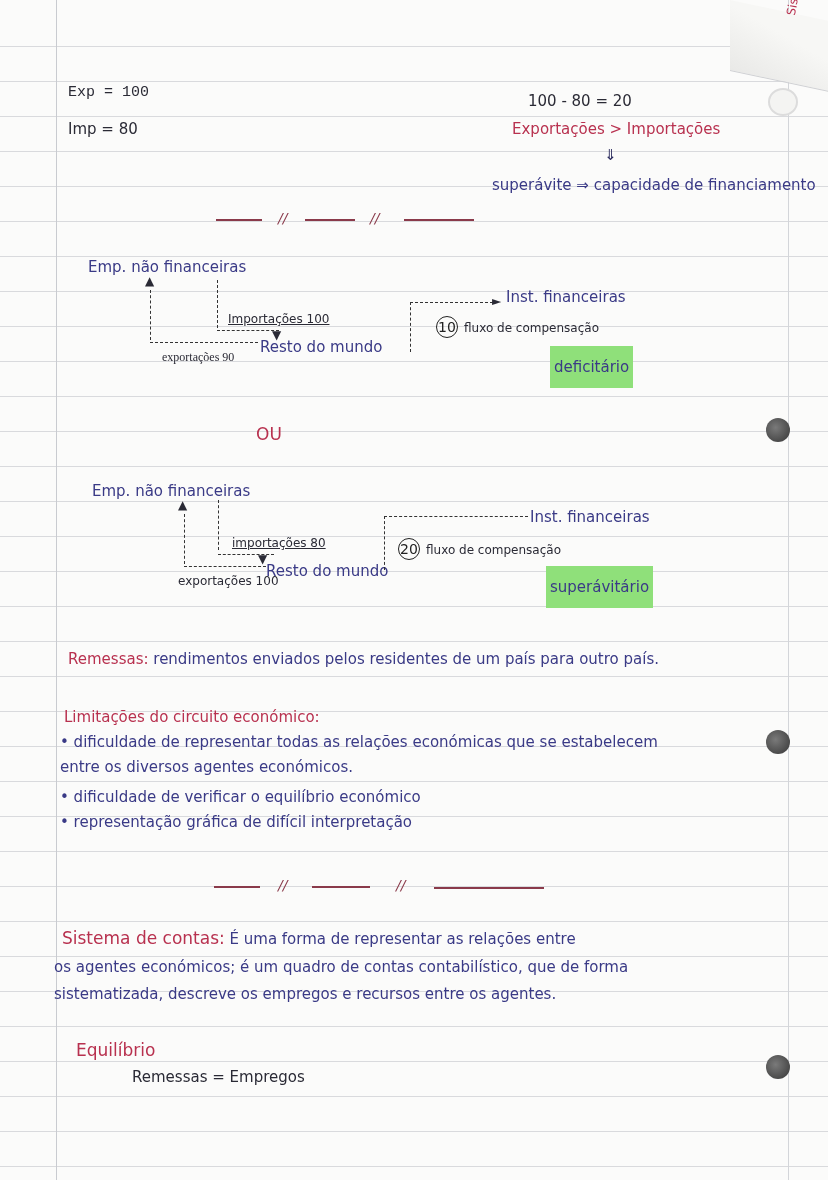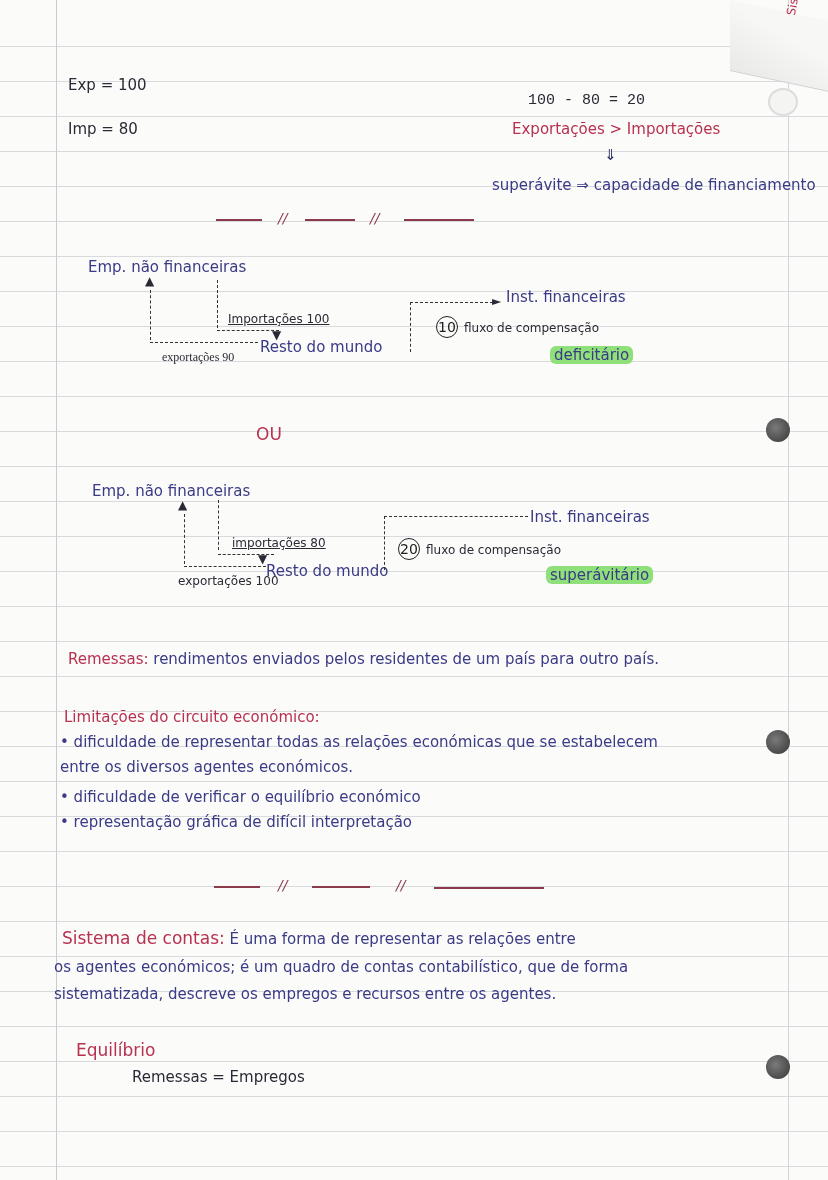--- a/index.html
+++ b/index.html
@@ -24,21 +24,21 @@
   .fold {
     position: absolute; left: 730px; top: 0; width: 110px; height: 70px;
     background: linear-gradient(200deg, #f7f7f5 40%, #e9e9e7);
     transform: skewY(12deg); transform-origin: left top; border-bottom: 1px solid #cfd0d3;
   }
   .hw { position: absolute; white-space: nowrap; font-family: "DejaVu Sans", sans-serif; }
   .blue { color: #3a3a86; }
   .navy { color: #2c2c5e; }
   .red { color: #b8314f; }
   .dark { color: #2a2a35; }
-  .green-hl { background: #8fe07a; padding: 0 4px; border-radius: 6px; }
+  .green-hl { background: #8fe07a; padding: 12px 4px; border-radius: 0; }
   .sz-md { font-size: 15px; }
   .sz-sm { font-size: 12px; }
   .sz-lg { font-size: 17px; }
   .sep { position: absolute; height: 2px; background: #8a3a4a; }
   .slash { position: absolute; font-size: 14px; color: #8a3a4a; font-style: italic; }
   .dash-h { position: absolute; height: 0; border-top: 1.5px dashed #333; }
   .dash-v { position: absolute; width: 0; border-left: 1.5px dashed #333; }
   .circled {
     display: inline-block; width: 20px; height: 20px; line-height: 20px; border: 1.5px solid #222;
     border-radius: 50%; text-align: center; font-size: 14px; color: #222; margin-right: 6px;
@@ -51,24 +51,24 @@
   <div class="margin-left"></div>
   <div class="margin-right"></div>
   <div class="fold"></div>
   <div class="hw red sz-sm" style="left:784px;top:14px;transform:rotate(-80deg);transform-origin:left top;">Sist</div>
 
   <div class="hole torn" style="left:768px;top:88px;"></div>
   <div class="hole" style="left:766px;top:418px;"></div>
   <div class="hole" style="left:766px;top:730px;"></div>
   <div class="hole" style="left:766px;top:1055px;"></div>
 
-  <div class="hw dark sz-md" style="left:68px;top:76px;">Exp = 100</div>
+  <div class="hw dark sz-md" style="left:68px;top:84px;font-family:Liberation Mono, monospace;">Exp = 100</div>
   <div class="hw dark sz-md" style="left:68px;top:120px;">Imp = 80</div>
 
-  <div class="hw dark sz-md" style="left:528px;top:92px;font-family:Liberation Mono, monospace;">100 - 80 = 20</div>
+  <div class="hw dark sz-md" style="left:528px;top:92px;">100 - 80 = 20</div>
   <div class="hw red sz-md" style="left:512px;top:120px;">Exportações &gt; Importações</div>
   <div class="hw navy sz-md" style="left:604px;top:146px;">⇓</div>
   <div class="hw blue sz-md" style="left:492px;top:176px;text-align:right;">superávite ⇒ capacidade de financiamento</div>
 
   <div class="sep" style="left:216px;top:219px;width:46px;"></div>
   <div class="slash" style="left:278px;top:210px;">//</div>
   <div class="sep" style="left:305px;top:219px;width:50px;"></div>
   <div class="slash" style="left:370px;top:210px;">//</div>
   <div class="sep" style="left:404px;top:219px;width:70px;"></div>
 

